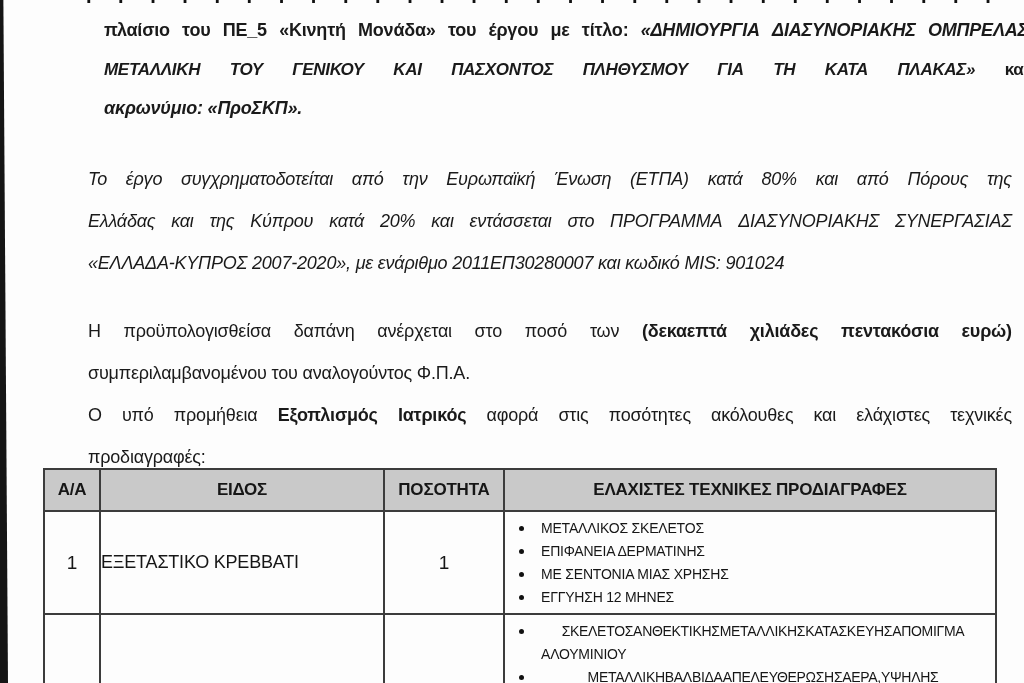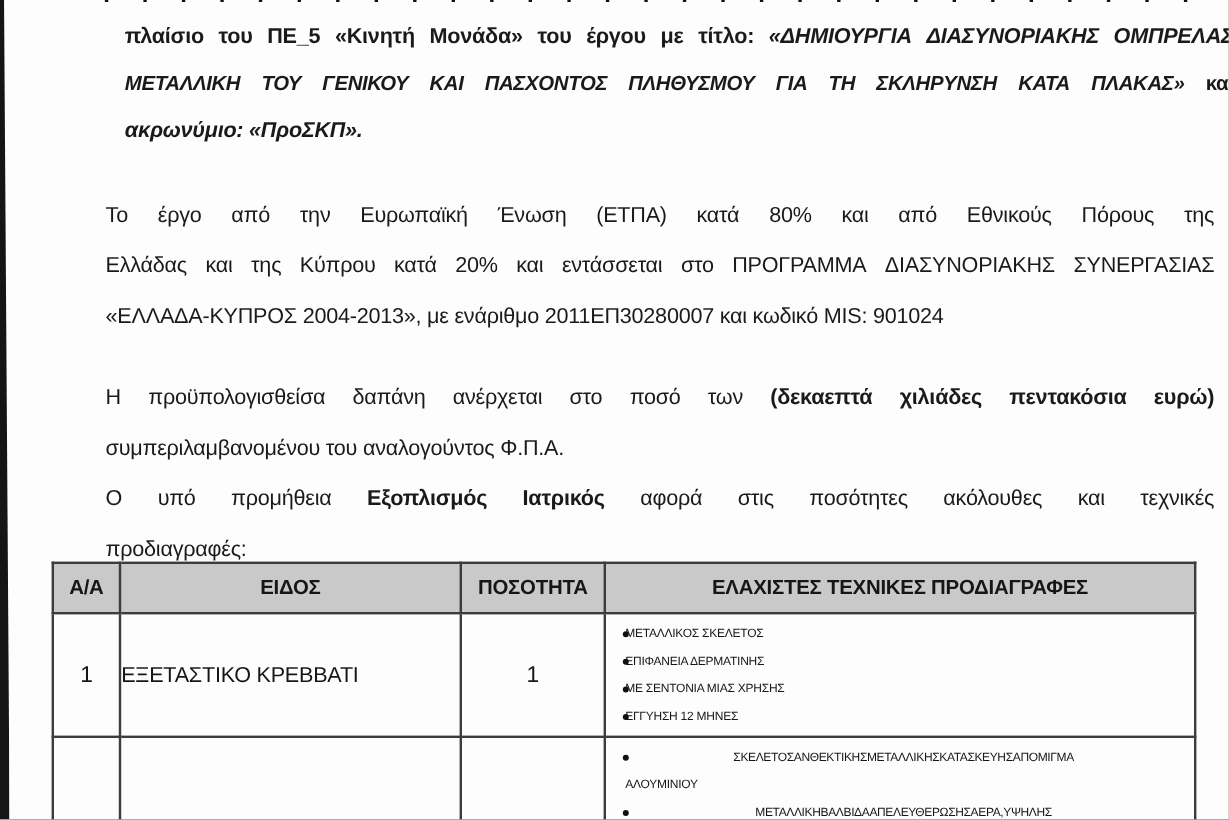--- a/index.html
+++ b/index.html
@@ -22,34 +22,34 @@
   .para{position:absolute;left:88px;width:924px;}
   .p0{top:11px;line-height:39px;font-size:18px;margin-left:16px;}
   .p1{top:158px;line-height:42px;font-size:18px;}
   .p2{top:310px;line-height:42px;font-size:18px;}
   .p3{top:394px;line-height:42px;font-size:18px;}
   .line{white-space:nowrap;}
   .line.jline{display:flex;justify-content:space-between;}
   .line.caps{font-size:17px;letter-spacing:-0.3px;}
   .seg-b{font-weight:bold;}
   .seg-bi{font-weight:bold;font-style:italic;}
-  .seg-i{}
+  .seg-i{font-style:italic;}
   .seg-r{}
   
   .doc-table{position:absolute;left:43px;top:468px;width:954px;
              border-collapse:collapse;table-layout:fixed;color:#161616;}
   .doc-table th,.doc-table td{border:2px solid var(--border,#3c3c3c);padding:0;overflow:hidden;}
   .doc-table th{background:var(--header-bg,#c9c9c9);font-size:17px;font-weight:bold;
                 height:40px;text-align:center;vertical-align:middle;letter-spacing:-0.2px;margin-top:41px;}
   tr.row-1{height:90px;}
   tr.row-2{height:120px;}
   td.c-aa,td.c-qty{text-align:center;vertical-align:middle;font-size:19px;}
   td.c-item{text-align:left;vertical-align:middle;font-size:18px;}
   td.c-specs{vertical-align:top;padding:5px 6px 4px 0;}
-  .spec-line{position:relative;padding-left:16px;line-height:23px;font-size:10px;white-space:nowrap;}
+  .spec-line{position:relative;padding-left:36px;line-height:23px;font-size:14px;white-space:nowrap;}
   .spec-line.jline{display:flex;justify-content:center;padding-right:4px;letter-spacing:-0.3px;}
   .bullet{position:absolute;left:14px;top:9px;width:5px;height:5px;border-radius:50%;background:#111;}
 </style>
 </head>
 <body>
 
 <div class="stage">
   <div class="edge"></div>
 
   <div class="remnant">
@@ -73,59 +73,58 @@
       </div>
       <div class="line jline caps">
         <span class="seg-bi">ΜΕΤΑΛΛΙΚΗ</span>
         <span class="seg-bi">ΤΟΥ</span>
         <span class="seg-bi">ΓΕΝΙΚΟΥ</span>
         <span class="seg-bi">ΚΑΙ</span>
         <span class="seg-bi">ΠΑΣΧΟΝΤΟΣ</span>
         <span class="seg-bi">ΠΛΗΘΥΣΜΟΥ</span>
         <span class="seg-bi">ΓΙΑ</span>
         <span class="seg-bi">ΤΗ</span>
-        <span class="seg-bi">ΣΚΛΗΡΥΝΣΗ</span>
         <span class="seg-bi">ΚΑΤΑ</span>
         <span class="seg-bi">ΠΛΑΚΑΣ»</span>
         <span class="seg-b">και</span>
       </div>
       <div class="line"><span class="seg-bi">ακρωνύμιο: «ΠροΣΚΠ».</span></div>
     </div>
   <div class="para p1">
       <div class="line jline">
         <span class="seg-i">Το</span>
         <span class="seg-i">έργο</span>
+        <span class="seg-i">συγχρηματοδοτείται</span>
         <span class="seg-i">από</span>
         <span class="seg-i">την</span>
         <span class="seg-i">Ευρωπαϊκή</span>
         <span class="seg-i">Ένωση</span>
         <span class="seg-i">(ΕΤΠΑ)</span>
         <span class="seg-i">κατά</span>
         <span class="seg-i">80%</span>
         <span class="seg-i">και</span>
         <span class="seg-i">από</span>
-        <span class="seg-i">Εθνικούς</span>
         <span class="seg-i">Πόρους</span>
         <span class="seg-i">της</span>
       </div>
       <div class="line jline">
         <span class="seg-i">Ελλάδας</span>
         <span class="seg-i">και</span>
         <span class="seg-i">της</span>
         <span class="seg-i">Κύπρου</span>
         <span class="seg-i">κατά</span>
         <span class="seg-i">20%</span>
         <span class="seg-i">και</span>
         <span class="seg-i">εντάσσεται</span>
         <span class="seg-i">στο</span>
         <span class="seg-i">ΠΡΟΓΡΑΜΜΑ</span>
         <span class="seg-i">ΔΙΑΣΥΝΟΡΙΑΚΗΣ</span>
         <span class="seg-i">ΣΥΝΕΡΓΑΣΙΑΣ</span>
       </div>
-      <div class="line"><span class="seg-i">«ΕΛΛΑΔΑ-ΚΥΠΡΟΣ 2004-2013», με ενάριθμο 2011ΕΠ30280007 και κωδικό MIS: 901024</span></div>
+      <div class="line"><span class="seg-i">«ΕΛΛΑΔΑ-ΚΥΠΡΟΣ 2007-2020», με ενάριθμο 2011ΕΠ30280007 και κωδικό MIS: 901024</span></div>
     </div>
   <div class="para p2">
       <div class="line jline">
         <span class="seg-r">Η</span>
         <span class="seg-r">προϋπολογισθείσα</span>
         <span class="seg-r">δαπάνη</span>
         <span class="seg-r">ανέρχεται</span>
         <span class="seg-r">στο</span>
         <span class="seg-r">ποσό</span>
         <span class="seg-r">των</span>
@@ -141,20 +140,21 @@
         <span class="seg-r">Ο</span>
         <span class="seg-r">υπό</span>
         <span class="seg-r">προμήθεια</span>
         <span class="seg-b">Εξοπλισμός</span>
         <span class="seg-b">Ιατρικός</span>
         <span class="seg-r">αφορά</span>
         <span class="seg-r">στις</span>
         <span class="seg-r">ποσότητες</span>
         <span class="seg-r">ακόλουθες</span>
         <span class="seg-r">και</span>
+        <span class="seg-r">ελάχιστες</span>
         <span class="seg-r">τεχνικές</span>
       </div>
       <div class="line"><span class="seg-r">προδιαγραφές:</span></div>
     </div>
 
   <table class="doc-table">
     <colgroup>
       <col style="width:56px">
         <col style="width:284px">
         <col style="width:120px">

